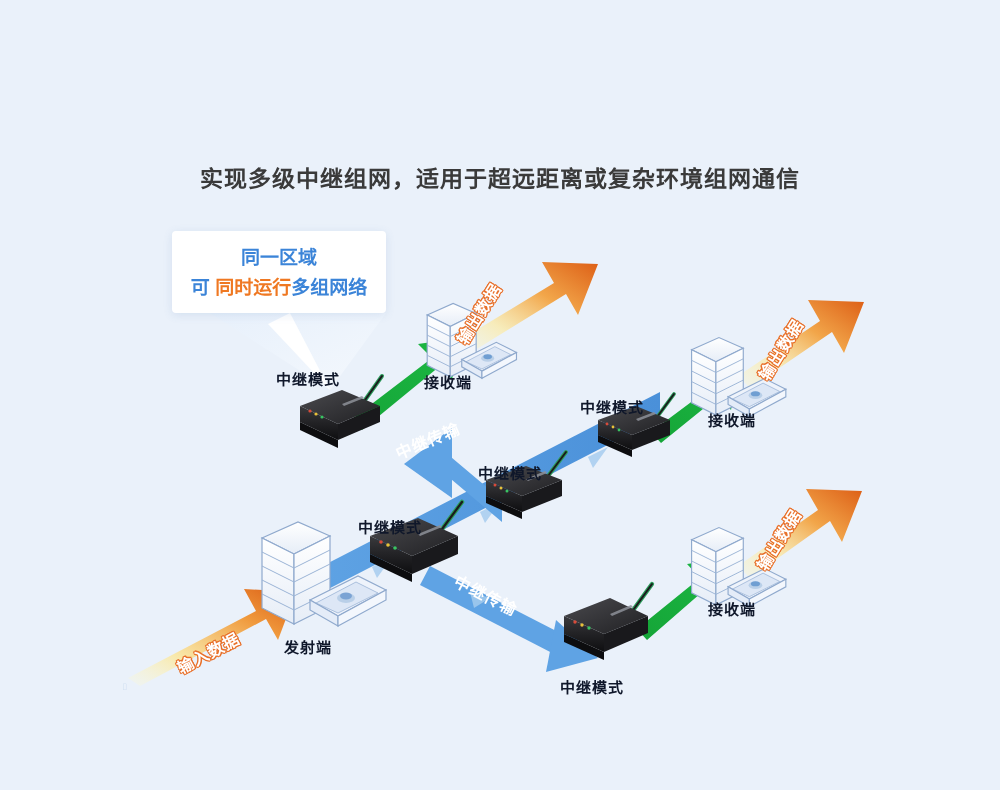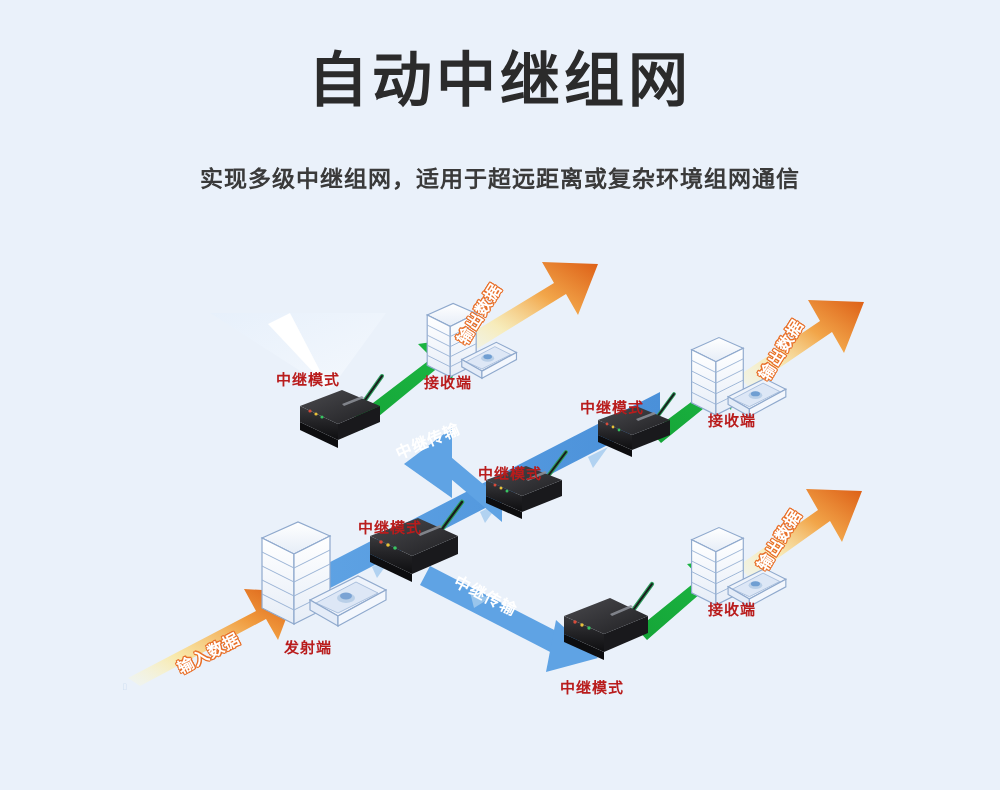--- a/index.html
+++ b/index.html
@@ -78,21 +78,21 @@
     top: 0;
     width: 1000px;
     height: 790px;
   }
 
   
   .lbl {
     position: absolute;
     font-size: 15px;
     font-weight: bold;
-    color: #b91c1c;
+    color: #0f172a;
     white-space: nowrap;
     letter-spacing: 1px;
   }
 
   .arrow-text {
     position: absolute;
     font-size: 16px;
     font-weight: bold;
     white-space: nowrap;
     letter-spacing: 1px;
@@ -117,21 +117,20 @@
     font-size: 9px;
     color: #bcd2ea;
     opacity: .9;
   }
 </style>
 </head>
 <body>
 
 <div id="stage">
 
-  <div class="page-title">自动中继组网</div>
   <div class="page-subtitle">实现多级中继组网，适用于超远距离或复杂环境组网通信</div>
 
   <svg id="diagram" viewBox="0 0 1000 790">
     <defs>
       <linearGradient id="gradOrangeUR" x1="0" y1="1" x2="1" y2="0">
         <stop offset="0%" stop-color="#fdf8c9" stop-opacity="0.25"></stop>
         <stop offset="28%" stop-color="#fbeaa6" stop-opacity="0.75"></stop>
         <stop offset="62%" stop-color="#f2a64a"></stop>
         <stop offset="100%" stop-color="#dd5f16"></stop>
       </linearGradient>
@@ -378,20 +377,24 @@
       <path d="M4,16 L44,34 L44,52 L4,34 Z" fill="url(#gradDev)"></path>
       <path d="M44,34 L88,16 L88,33 L44,52 Z" fill="#19191c"></path>
       <path d="M4,34 L44,52 L44,60 L4,42 Z" fill="#0d0d0f"></path>
       <circle cx="15" cy="22" r="1.7" fill="#d94b3a"></circle>
       <circle cx="22" cy="25" r="1.7" fill="#e8c23a"></circle>
       <circle cx="29" cy="28" r="1.7" fill="#39c462"></circle>
       <path d="M50,14 L71,5 L73,7 L52,16 Z" fill="#8d9199" opacity=".85"></path>
     </g>
   </svg>
 
+  <div class="callout">
+    <div class="callout-line">同一区域</div>
+    <div class="callout-line"><span>可 </span><span class="callout-em">同时运行</span><span>多组网络</span></div>
+  </div>
 
   <div class="lbl" style="left:276px; top:368px;">中继模式</div>
 
   <div class="lbl" style="left:358px; top:516px;">中继模式</div>
 
   <div class="lbl" style="left:478px; top:462px;">中继模式</div>
 
   <div class="lbl" style="left:580px; top:396px;">中继模式</div>
 
   <div class="lbl" style="left:560px; top:676px;">中继模式</div>

